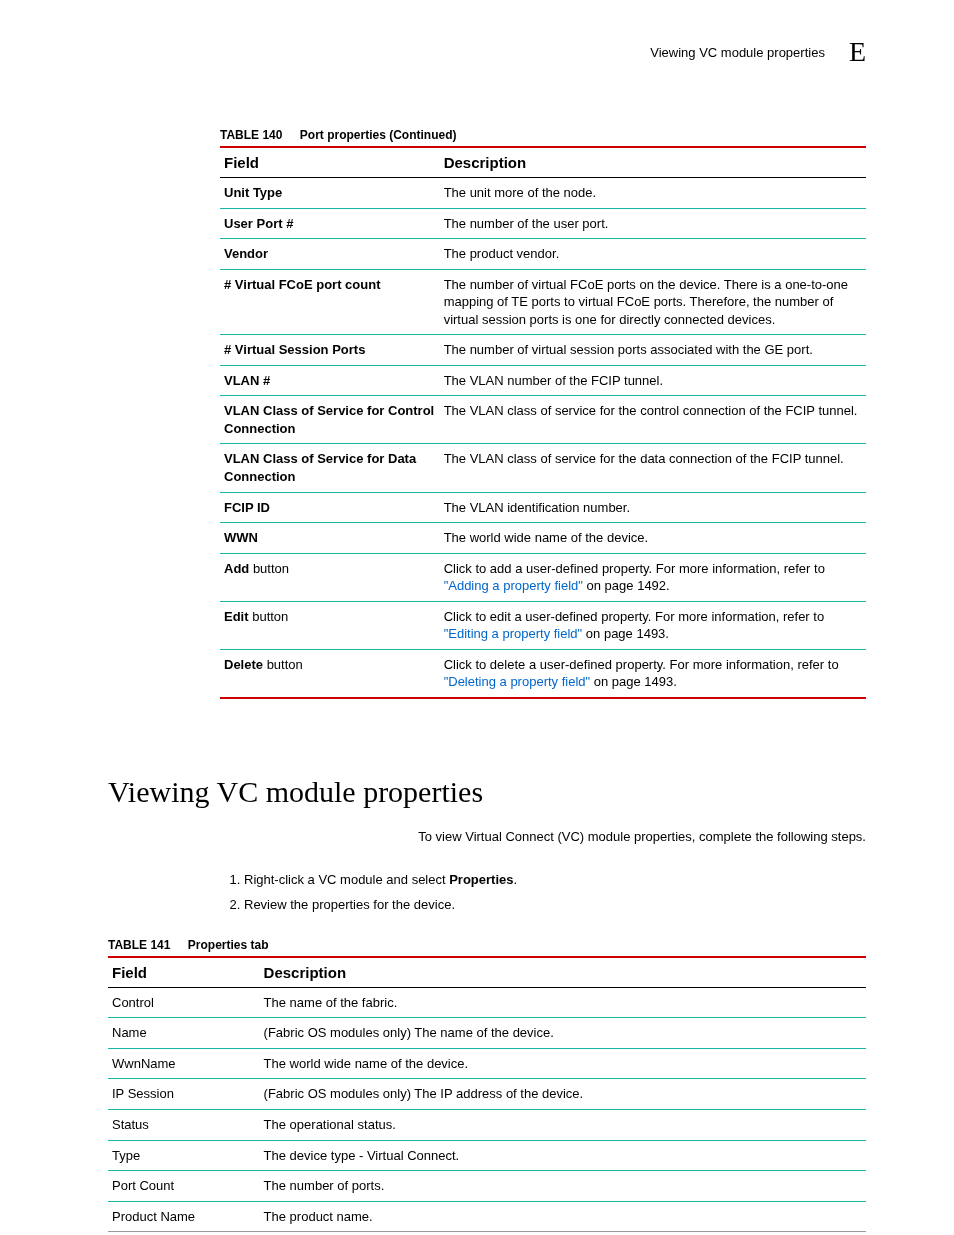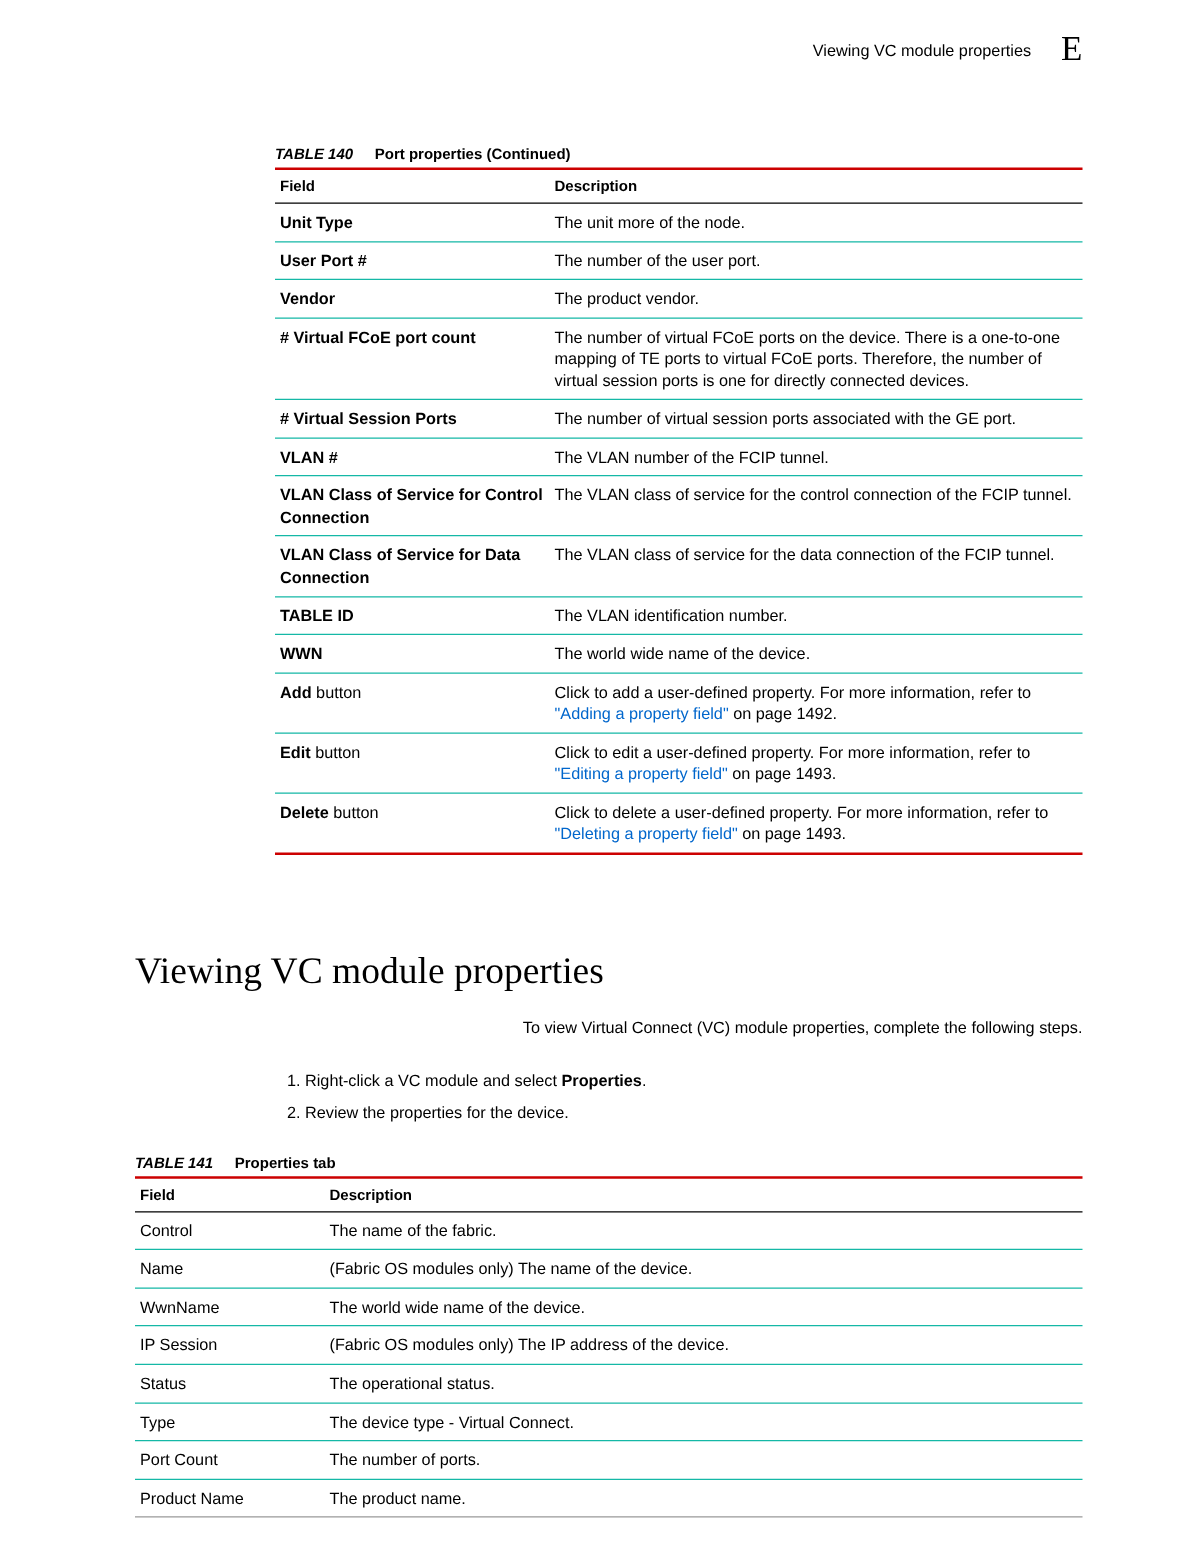--- a/index.html
+++ b/index.html
@@ -7,21 +7,21 @@
     padding: 0;
     font-family: Arial, Helvetica, sans-serif;
     font-size: 13px;
     color: #000;
     background: #fff;
   }
   .page {
     width: 954px;
     height: 1235px;
     box-sizing: border-box;
-    padding: 24px 88px 60px 108px;
+    padding: 36px 88px 60px 108px;
     position: relative;
   }
   .running-head {
     display: flex;
     justify-content: flex-end;
     align-items: center;
     gap: 24px;
     margin-bottom: 60px;
   }
   .running-title {
@@ -34,39 +34,38 @@
   .table-block {
     margin-left: 112px;
   }
   .table-caption {
     font-size: 12px;
     margin-bottom: 4px;
   }
   .table-caption .tbl-num {
     font-weight: bold;
     margin-right: 14px;
-    font-style: italic;
   }
   .table-caption .tbl-title {
     font-weight: bold;
     margin-top: 23px;
   }
   table.prop-table {
     width: 100%;
     border-collapse: collapse;
     font-size: 13px;
   }
   table.prop-table thead tr {
     border-top: 2px solid #cc0000;
     border-bottom: 1px solid #000;
   }
   table.prop-table th {
     text-align: left;
     font-weight: bold;
-    font-size: 12px;
+    font-size: 15px;
     padding: 6px 4px;
     vertical-align: top;
   }
   table.prop-table td {
     padding: 6px 4px;
     vertical-align: top;
     border-bottom: 1px solid #14b8a6;
     line-height: 1.35;
   }
   table.prop-table tbody tr:last-child td {
@@ -157,21 +156,21 @@
           </tr>
           <tr>
             <td class="field-cell"><span class="bold">VLAN Class of Service for Control Connection</span></td>
             <td><span>The VLAN class of service for the control connection of the FCIP tunnel.</span></td>
           </tr>
           <tr>
             <td class="field-cell"><span class="bold">VLAN Class of Service for Data Connection</span></td>
             <td><span>The VLAN class of service for the data connection of the FCIP tunnel.</span></td>
           </tr>
           <tr>
-            <td class="field-cell"><span class="bold">TABLE ID</span></td>
+            <td class="field-cell"><span class="bold">FCIP ID</span></td>
             <td><span>The VLAN identification number.</span></td>
           </tr>
           <tr>
             <td class="field-cell"><span class="bold">WWN</span></td>
             <td><span>The world wide name of the device.</span></td>
           </tr>
           <tr>
             <td class="field-cell"><span class="bold">Add</span><span> button</span></td>
             <td><span>Click to add a user-defined property. For more information, refer to </span><span class="link">"Adding a property field"</span><span> on page 1492.</span></td>
           </tr>

